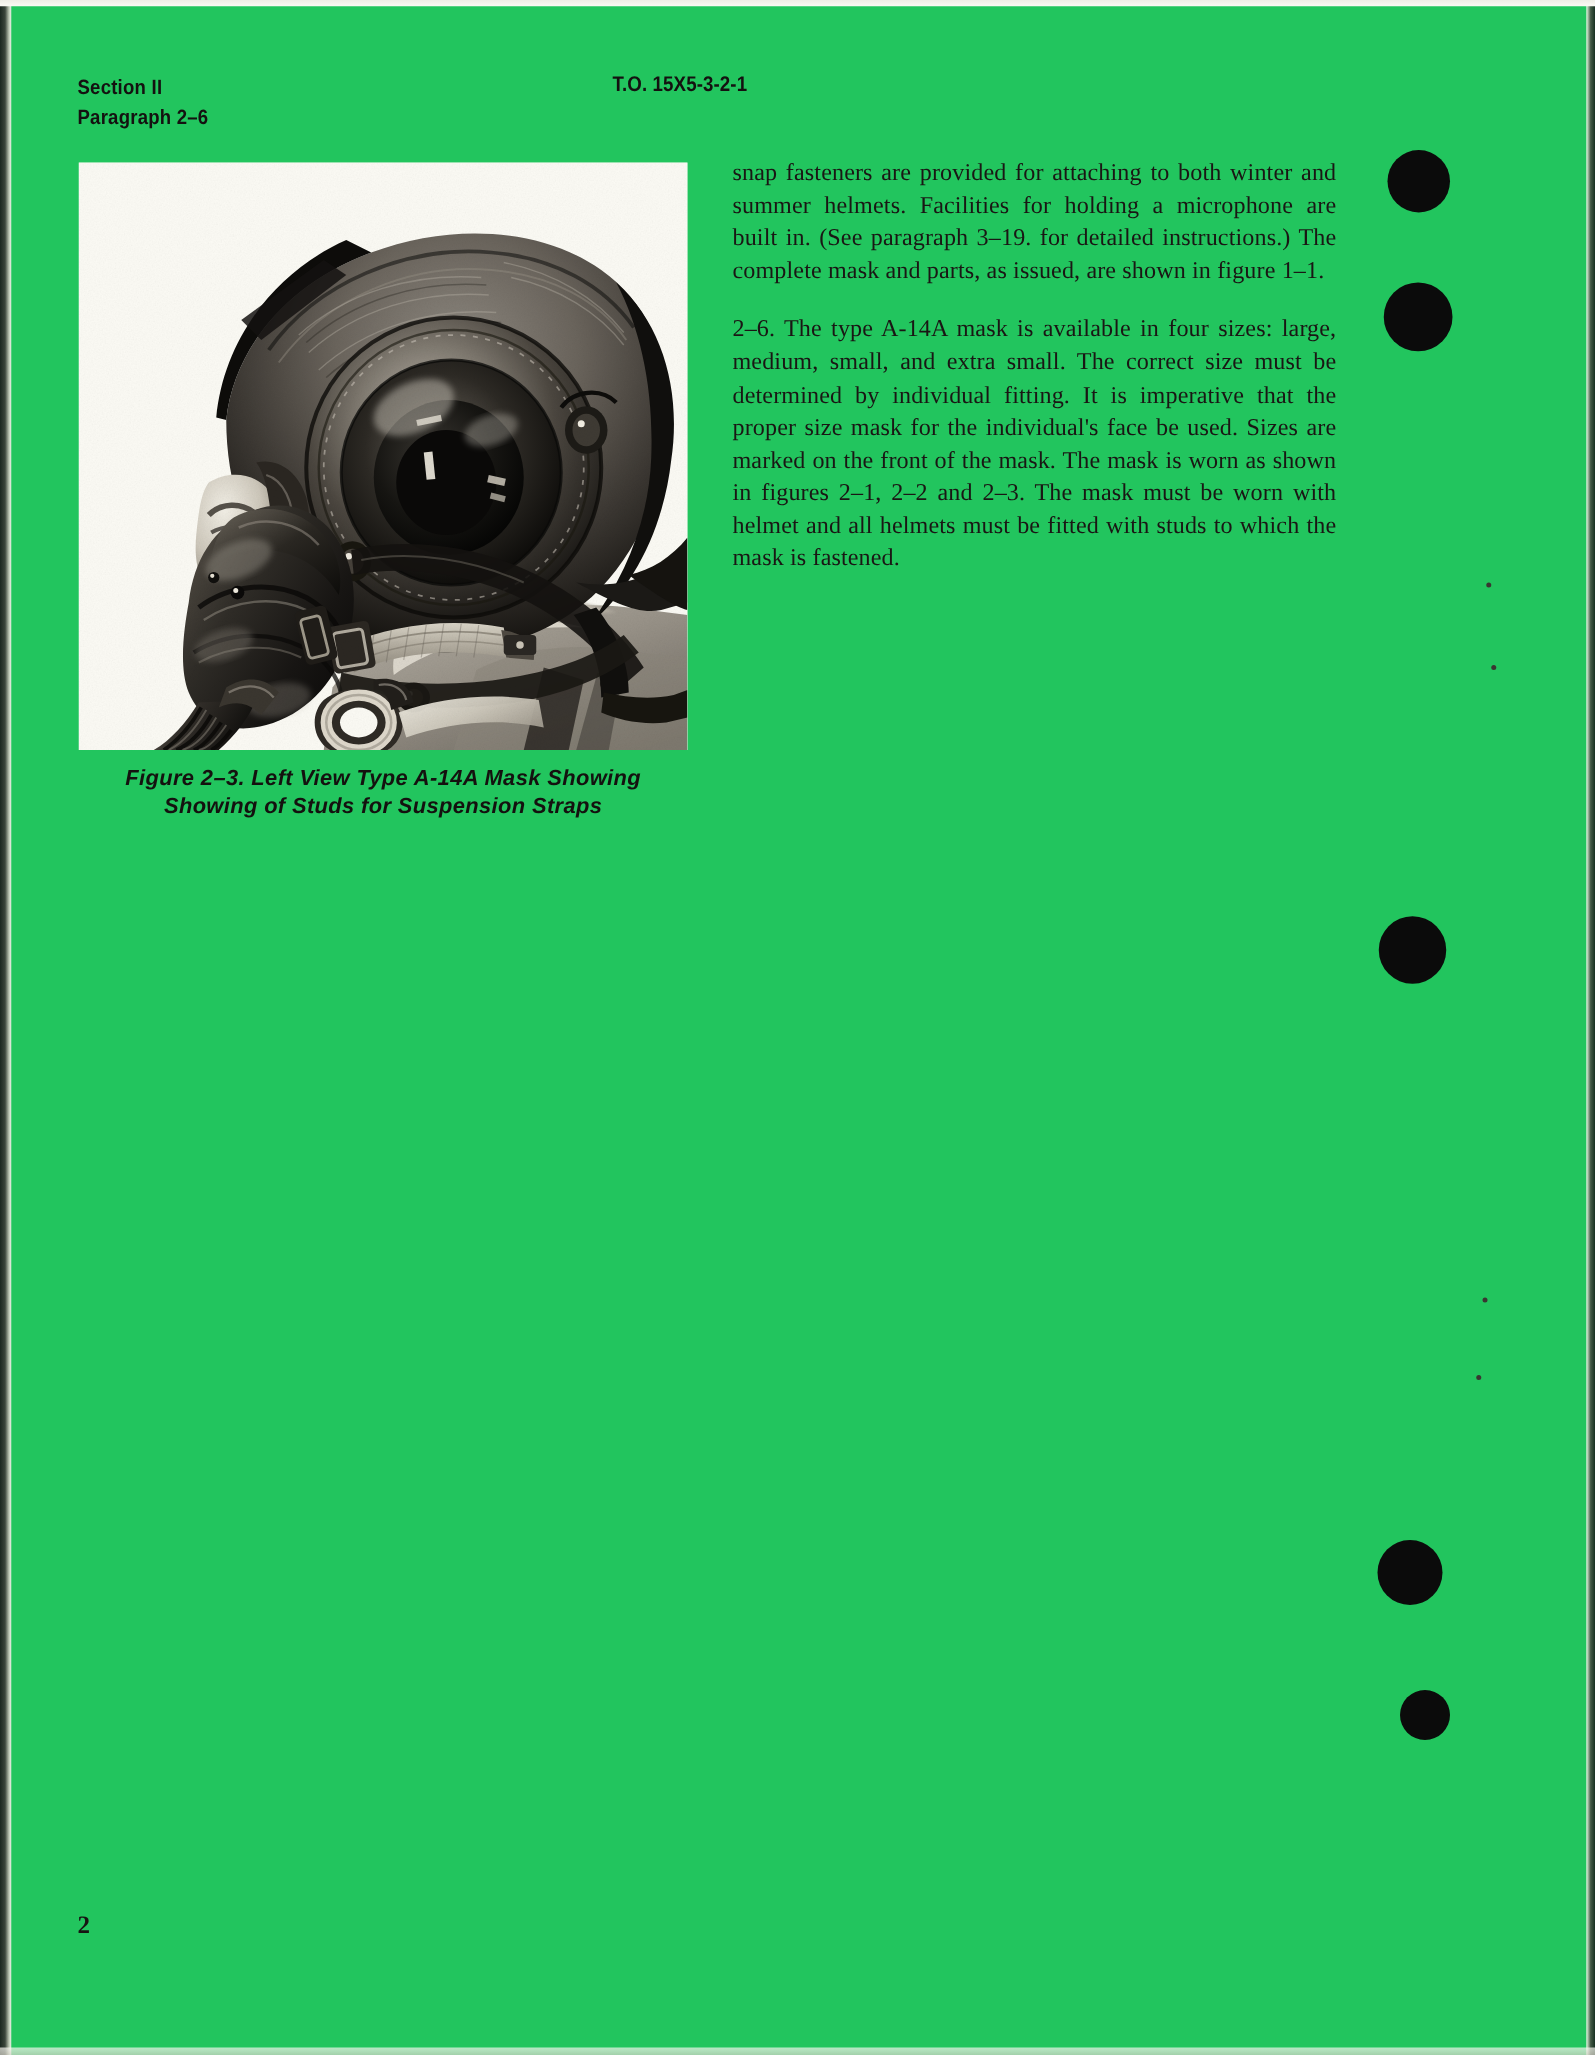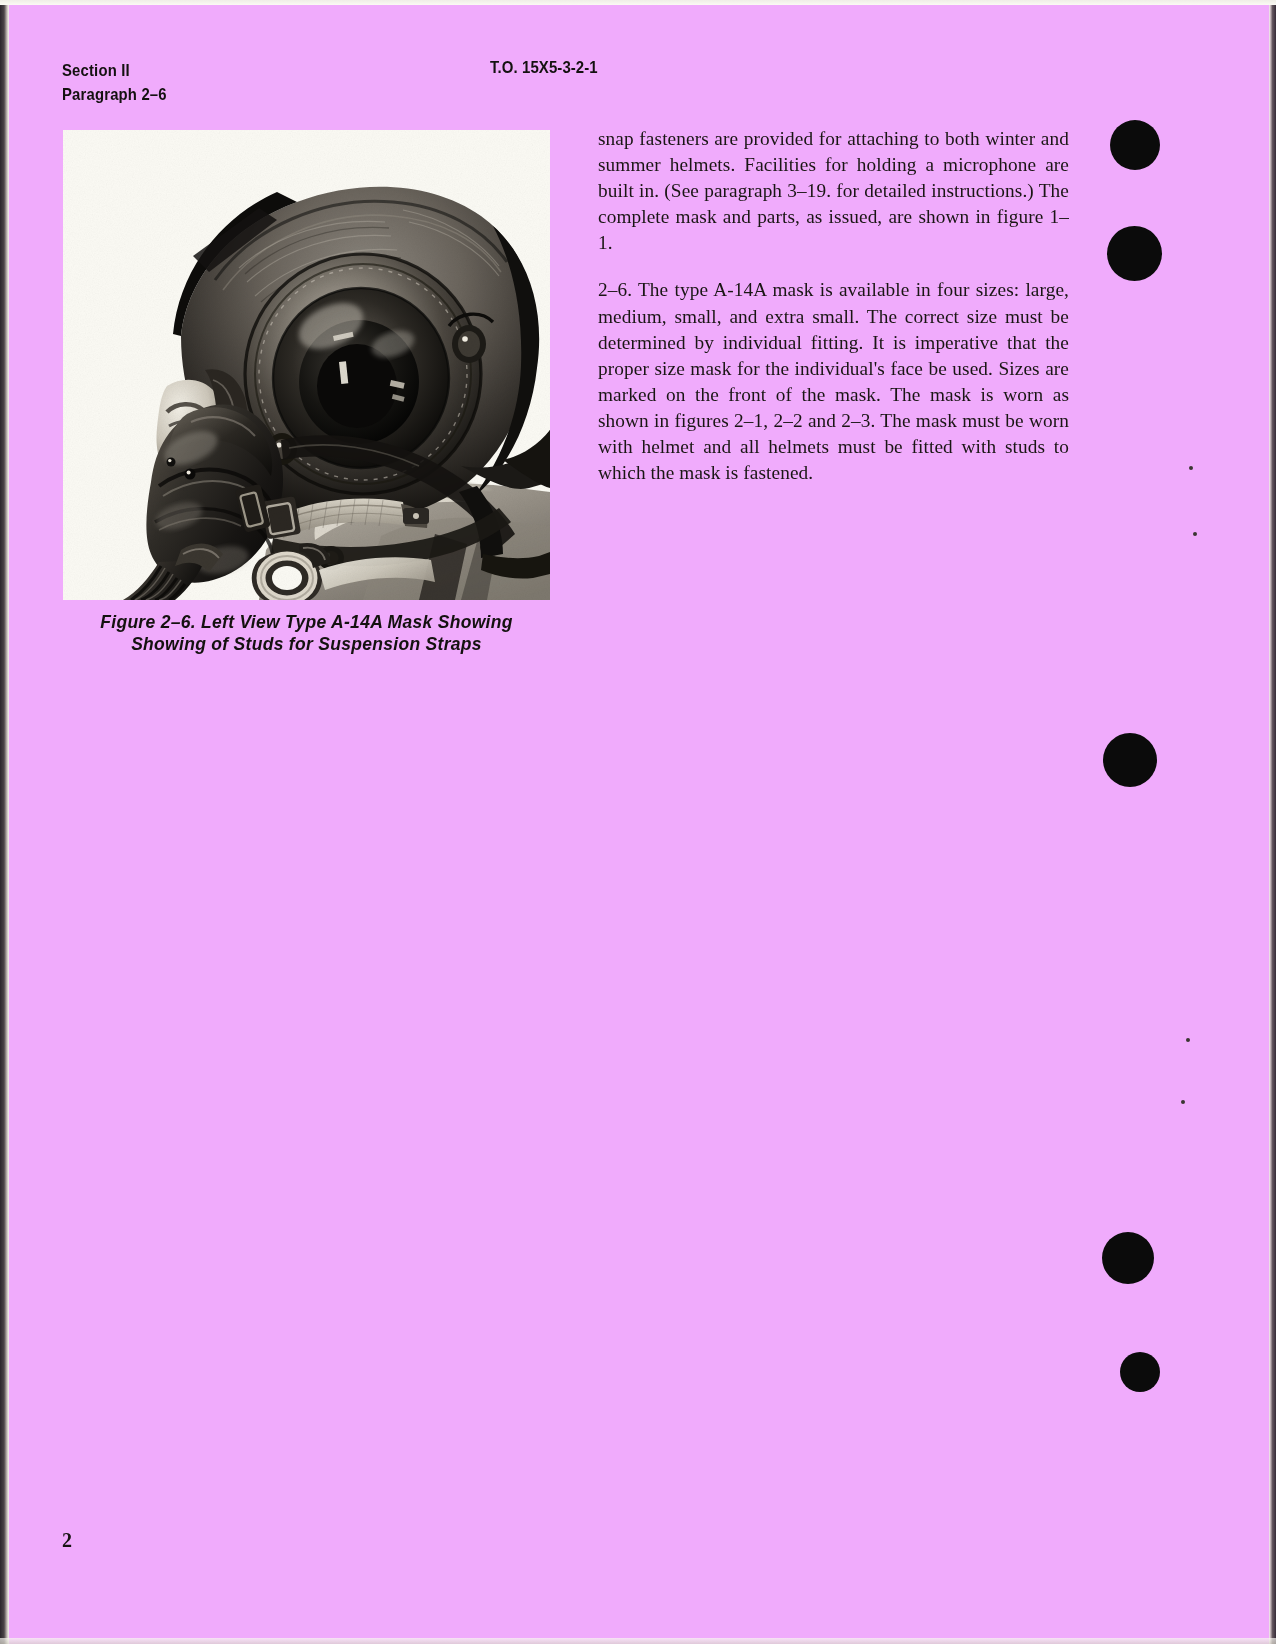--- a/index.html
+++ b/index.html
@@ -6,21 +6,21 @@
   html, body {
     margin: 0;
     padding: 0;
     background: #6e6e6e;
   }
   .page {
     position: relative;
     width: 1276px;
     height: 1644px;
     margin: 0 auto;
-    background: #f0abfc;
+    background: #22c55e;
     overflow: hidden;
     font-family: "Liberation Serif", "DejaVu Serif", serif;
     color: #181513;
   }
 
   
   .scan-edge-left {
     position: absolute;
     left: 0; top: 0;
     width: 9px; height: 1644px;
@@ -107,21 +107,21 @@
   }
   .figure-caption .cap-line2 { display: block; }
 
   
   .text-col {
     position: absolute;
     left: 582px; top: 126px;
     width: 487px;
   }
   .text-col p {
-    margin: 0 0 21px 16px;
+    margin: 0 0 21px 4px;
     font-size: 19.3px;
     line-height: 26.1px;
     text-align: justify;
     text-justify: inter-word;
     letter-spacing: .1px;
     color: #1a1614;
     -webkit-hyphens: none;
     hyphens: none;
   }
   .text-col p:last-child { margin-bottom: 0; }
@@ -427,21 +427,21 @@
           <path d="M440 330 C462 346 478 356 487 358 L487 300 C474 316 458 326 440 330 Z" fill="#15130f"></path>
 
           <rect x="0" y="0" width="487" height="470" filter="url(#grain)" fill="#888" opacity=".55" style="mix-blend-mode:multiply"></rect>
 
           <rect x="0" y="0" width="487" height="470" fill="none"></rect>
         </g>
       </svg>
     </div>
 
     <div class="figure-caption">
-      <span>Figure 2–6.  Left View Type A-14A Mask Showing</span>
+      <span>Figure 2–3.  Left View Type A-14A Mask Showing</span>
       <span class="cap-line2">Showing of Studs for Suspension Straps</span>
     </div>
   </div>
 
   <div class="text-col">
     <p>snap fasteners are provided for attaching to both winter and summer helmets. Facilities for holding a microphone are built in. (See paragraph 3–19. for detailed instructions.) The complete mask and parts, as issued, are shown in figure 1–1.</p>
     <p>2–6.  The type A-14A mask is available in four sizes: large, medium, small, and extra small. The correct size must be determined by individual fitting. It is imperative that the proper size mask for the individual's face be used. Sizes are marked on the front of the mask. The mask is worn as shown in figures 2–1, 2–2 and 2–3. The mask must be worn with helmet and all helmets must be fitted with studs to which the mask is fastened.</p>
   </div>
 
   <div class="page-number">2</div>

